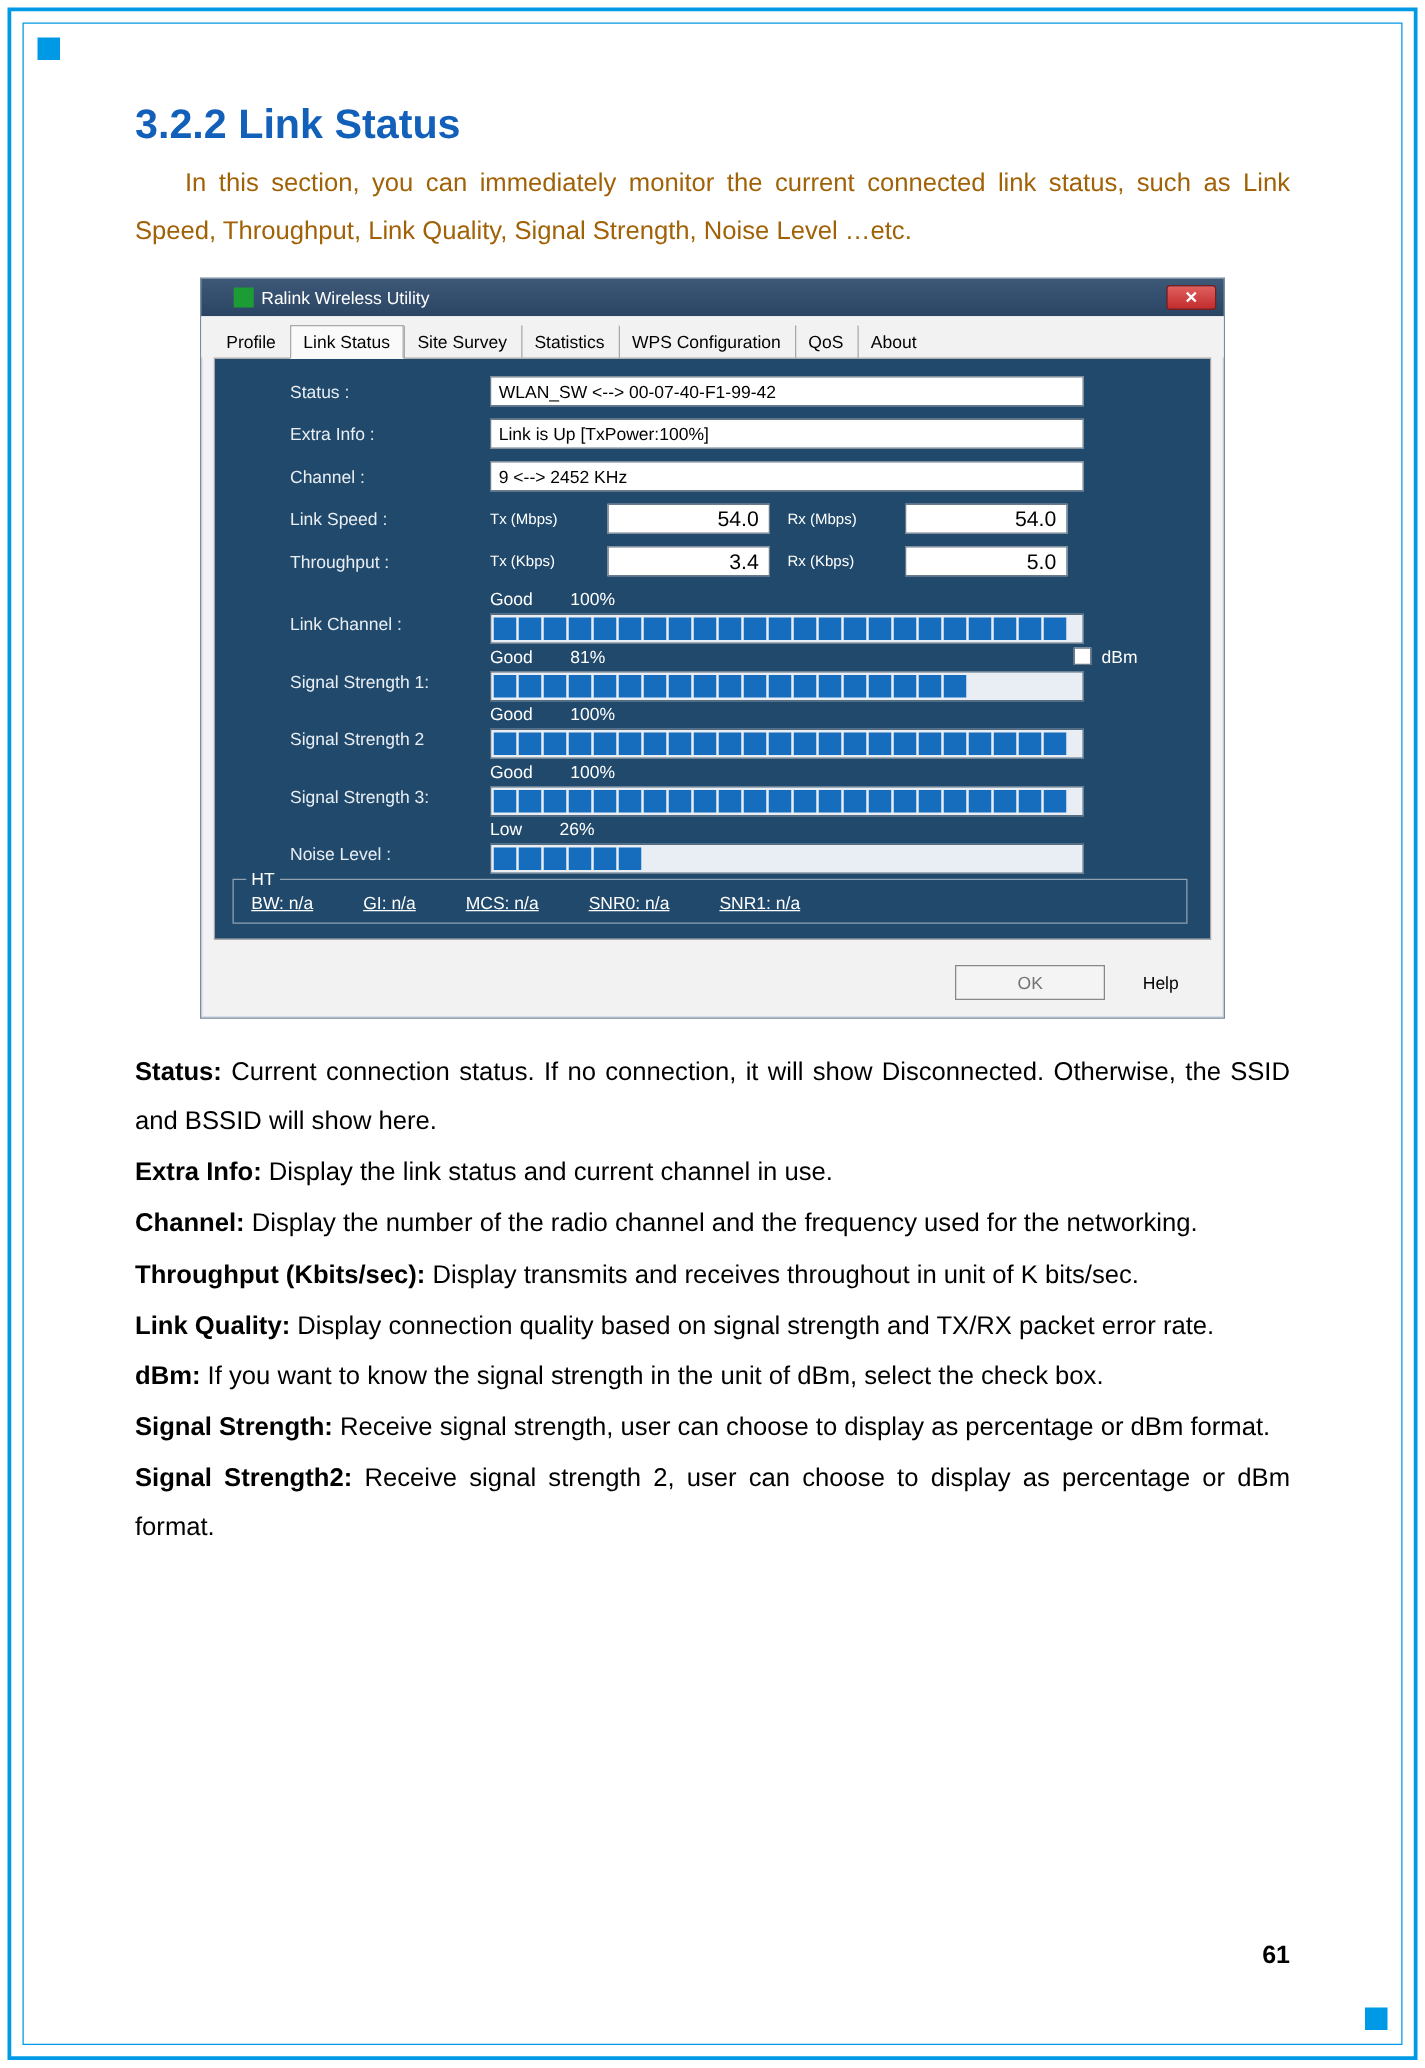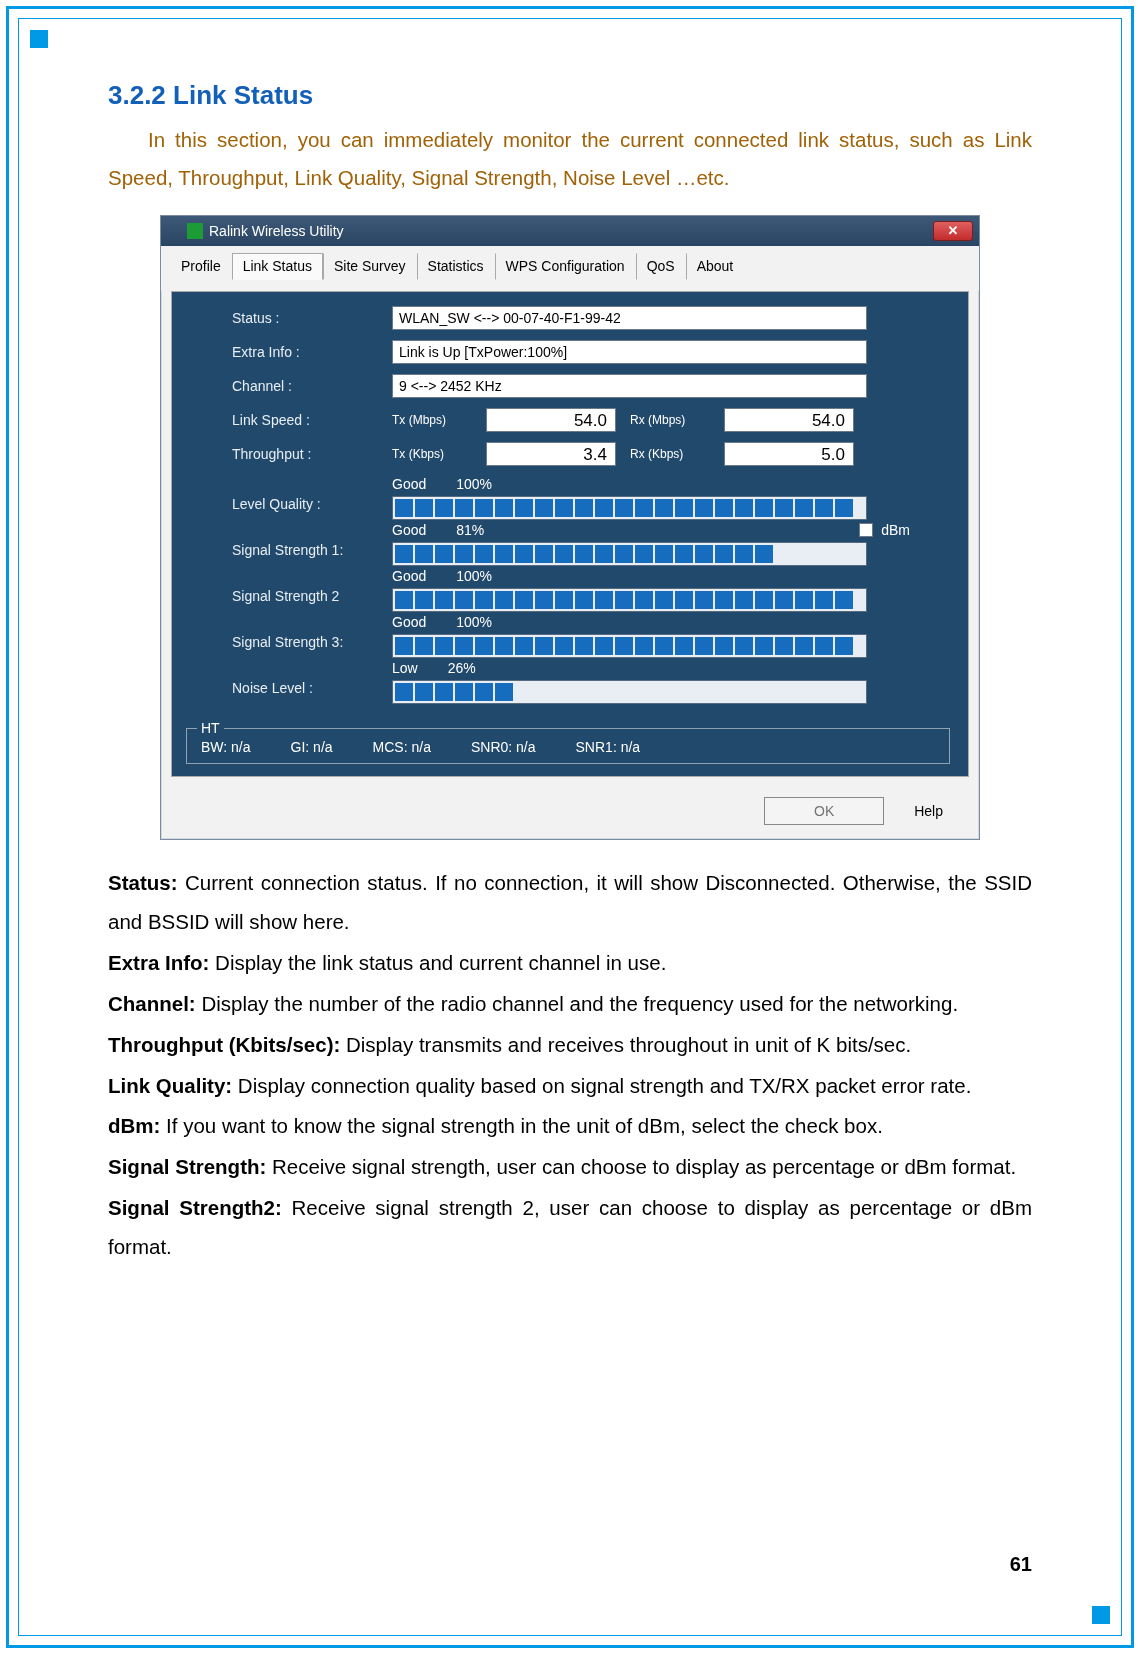--- a/index.html
+++ b/index.html
@@ -35,21 +35,21 @@
   .page {
     position: absolute;
     top: 80px;
     left: 108px;
     right: 108px;
     bottom: 80px;
   }
 
   h2.section-title {
     color: #1260b9;
-    font-size: 26px;
+    font-size: 33px;
     font-weight: bold;
     margin-bottom: 10px;
   }
   .intro {
     color: #a16207;
     font-size: 20.5px;
     line-height: 1.85;
     text-align: justify;
     margin-bottom: 18px;
   }
@@ -85,21 +85,21 @@
     border-radius: 3px;
     color: #fff;
     display: flex; align-items: center; justify-content: center;
     font-weight: bold;
     font-size: 13px;
     cursor: pointer;
   }
   .tabs {
     display: flex;
     gap: 0;
-    padding: 6px 10px 12px 10px;
+    padding: 6px 10px 0 10px;
     background: #f2f2f2;
     font-size: 14px;
   }
   .tab {
     padding: 4px 10px 5px 10px;
     color: #000;
     cursor: pointer;
     position: relative;
     top: 1px;
     border: 1px solid transparent;
@@ -178,28 +178,29 @@
   .seg {
     flex: 0 0 auto;
     width: 18px;
     height: 100%;
     background: #166dbe;
   }
   .seg.off { background: transparent; }
 
   .ht-box {
     border: 1px solid #8fa3b5;
-    margin-top: 24px;
+    margin-top: 4px;
     padding: 10px 14px 8px 14px;
     position: relative;
     display: flex;
     gap: 40px;
     color: #fff;
     font-size: 14px;
     margin-left: -46px;
+    text-decoration: underline;
   }
   .ht-box .legend {
     position: absolute; top: -9px; left: 10px;
     background: #21496b; padding: 0 4px; font-size: 14px;
   }
 
   .dlg-footer {
     display: flex;
     justify-content: flex-end;
     gap: 30px;
@@ -296,21 +297,21 @@
       </div>
 
       <div class="meter-row">
         <div></div>
         <div class="meter-info">
           <span>Good</span>
           <span>100%</span>
         </div>
       </div>
       <div class="meter-row">
-        <div class="label">Level Quality :</div>
+        <div class="label">Link Channel :</div>
         <div class="bar">
             <div class="seg"></div>
             <div class="seg"></div>
             <div class="seg"></div>
             <div class="seg"></div>
             <div class="seg"></div>
             <div class="seg"></div>
             <div class="seg"></div>
             <div class="seg"></div>
             <div class="seg"></div>

